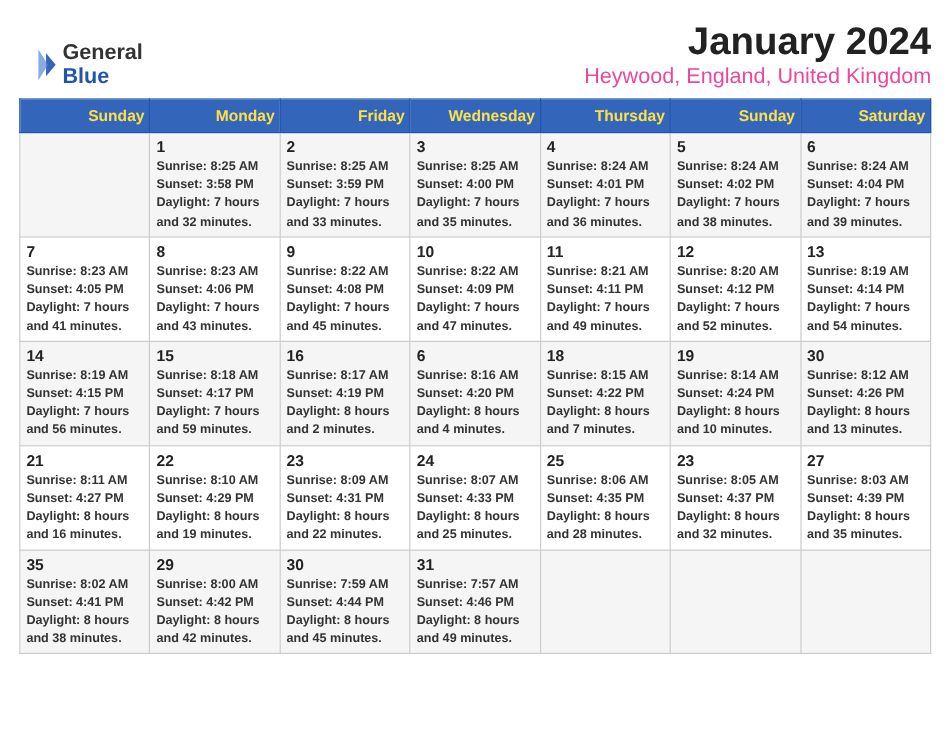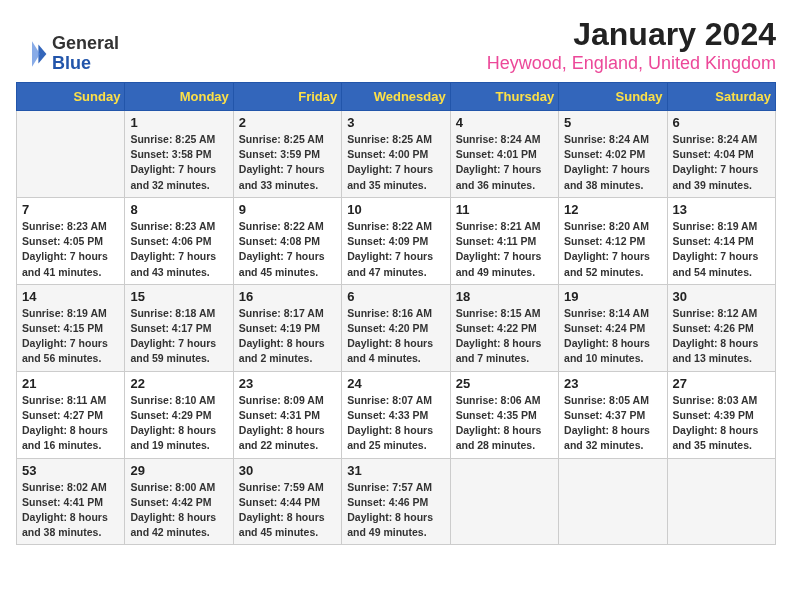--- a/index.html
+++ b/index.html
@@ -231,21 +231,21 @@
           <span class="day-number">23</span>
         <div class="day-info">Sunrise: 8:05 AM<br>Sunset: 4:37 PM<br>Daylight: 8 hours and 32 minutes.</div>
         </td>
         <td>
           <span class="day-number">27</span>
         <div class="day-info">Sunrise: 8:03 AM<br>Sunset: 4:39 PM<br>Daylight: 8 hours and 35 minutes.</div>
         </td>
       </tr>
       <tr>
         <td>
-          <span class="day-number">53</span>
+          <span class="day-number">35</span>
         <div class="day-info">Sunrise: 8:02 AM<br>Sunset: 4:41 PM<br>Daylight: 8 hours and 38 minutes.</div>
         </td>
         <td>
           <span class="day-number">29</span>
         <div class="day-info">Sunrise: 8:00 AM<br>Sunset: 4:42 PM<br>Daylight: 8 hours and 42 minutes.</div>
         </td>
         <td>
           <span class="day-number">30</span>
         <div class="day-info">Sunrise: 7:59 AM<br>Sunset: 4:44 PM<br>Daylight: 8 hours and 45 minutes.</div>
         </td>

